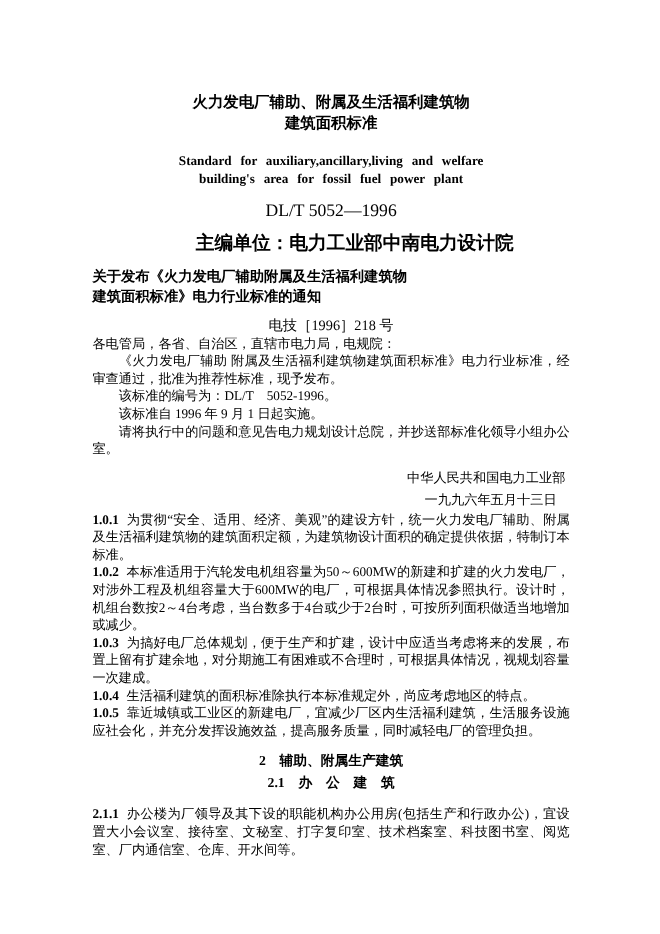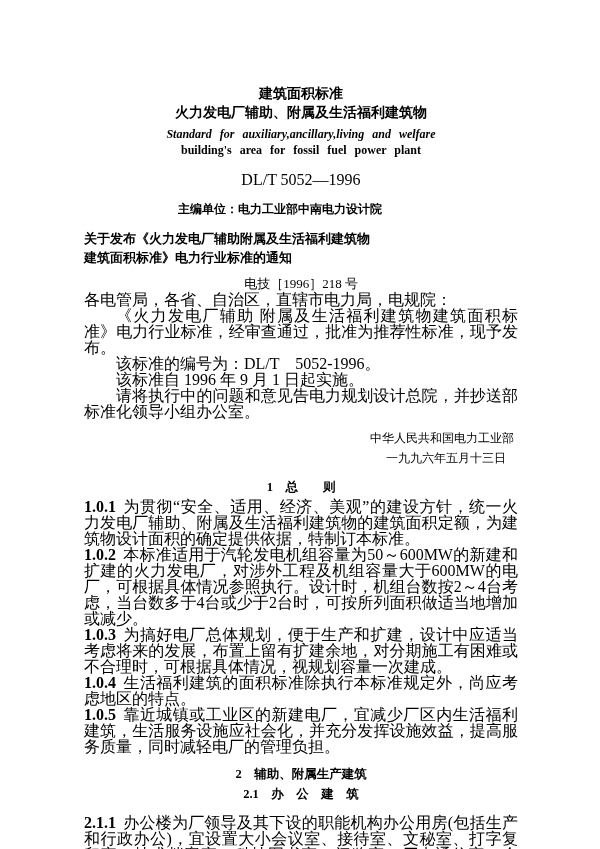--- a/index.html
+++ b/index.html
@@ -25,51 +25,51 @@
     font-size: 14px;
     line-height: 19px;
   }
   .title-en {
     text-align: center;
     font-weight: 700;
     font-size: 12px;
     line-height: 16px;
     word-spacing: 5px;
   }
-  .title-en.first { margin-top: 4px; font-style: italic; }
+  .title-en.first { margin-top: 16px; }
   .std-no {
     text-align: center;
     font-weight: 400;
     font-size: 16px;
     line-height: 17px;
     margin-top: 13px;
   }
   .meta-block {
     margin-top: 13px;
     margin-left: 94px;
     font-weight: 700;
-    font-size: 12px;
+    font-size: 17px;
     line-height: 16px;
   }
   .notice-title {
     text-align: left;
     font-weight: 700;
     font-size: 13px;
     line-height: 19px;
   }
   .notice-title.first { margin-top: 12px; }
   .doc-no {
     text-align: center;
     font-size: 13px;
     line-height: 16px;
     margin-top: 9px;
   }
   .body-text p {
     margin: 0;
-    font-size: 16px;
+    font-size: 12px;
     line-height: 16px;
     text-align: justify;
   }
   .body-text { margin-top: 0; }
   .notice-body { margin-top: 0; }
   .indent { text-indent: 2em; }
   .sign {
     text-align: right;
     font-size: 12px;
     margin-top: 8px;
@@ -91,22 +91,22 @@
   .clause .num {
     font-weight: 700;
     padding-right: 7px;
   }
 </style>
 </head>
 <body>
 
 <div class="page">
 
+  <div class="title-cn">火力发电厂辅助、附属及生活福利建筑物</div>
   <div class="title-cn">建筑面积标准</div>
-  <div class="title-cn">火力发电厂辅助、附属及生活福利建筑物</div>
 
   <div class="title-en first">Standard for auxiliary,ancillary,living and welfare</div>
   <div class="title-en">building's area for fossil fuel power plant</div>
 
   <div class="std-no">DL/T 5052—1996</div>
 
   <div class="meta-block">
     <div class="meta-line">
       <span>主编单位：</span><span>电力工业部中南电力设计院</span>
     </div>
@@ -123,21 +123,20 @@
     <p class="indent">该标准的编号为：DL/T　5052-1996。</p>
     <p class="indent">该标准自 1996 年 9 月 1 日起实施。</p>
     <p class="indent">请将执行中的问题和意见告电力规划设计总院，并抄送部标准化领导小组办公室。</p>
   </div>
 
   <div class="sign">
     <div class="sign-org">中华人民共和国电力工业部</div>
     <div class="sign-date">一九九六年五月十三日</div>
   </div>
 
-  <div class="sec-heading">1　总　　则</div>
 
   <div class="body-text">
     <p class="clause">
       <span class="num">1.0.1</span><span>为贯彻“安全、适用、经济、美观”的建设方针，统一火力发电厂辅助、附属及生活福利建筑物的建筑面积定额，为建筑物设计面积的确定提供依据，特制订本标准。</span>
     </p>
     <p class="clause">
       <span class="num">1.0.2</span><span>本标准适用于汽轮发电机组容量为50～600MW的新建和扩建的火力发电厂，对涉外工程及机组容量大于600MW的电厂，可根据具体情况参照执行。设计时，机组台数按2～4台考虑，当台数多于4台或少于2台时，可按所列面积做适当地增加或减少。</span>
     </p>
     <p class="clause">
       <span class="num">1.0.3</span><span>为搞好电厂总体规划，便于生产和扩建，设计中应适当考虑将来的发展，布置上留有扩建余地，对分期施工有困难或不合理时，可根据具体情况，视规划容量一次建成。</span>

